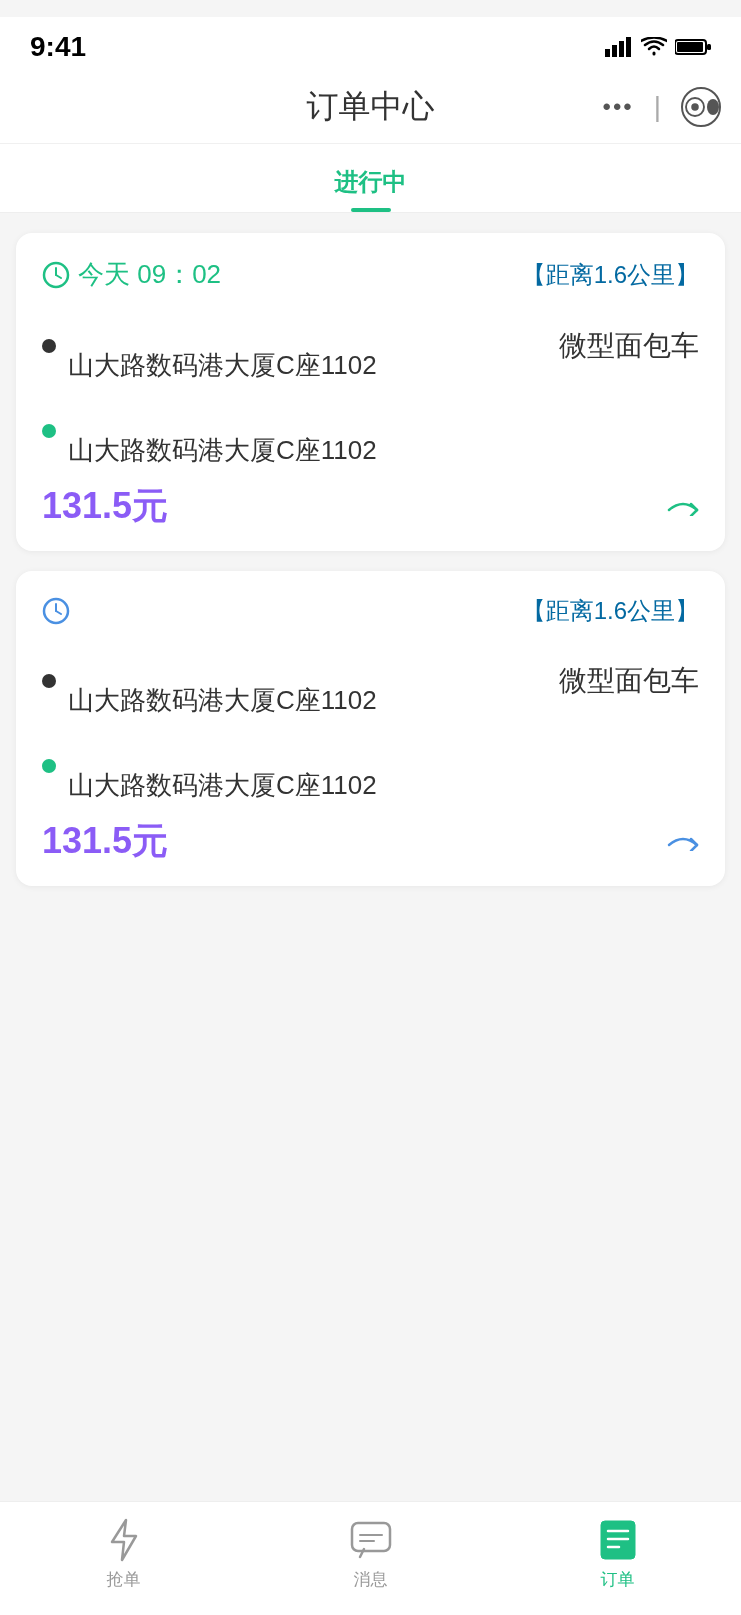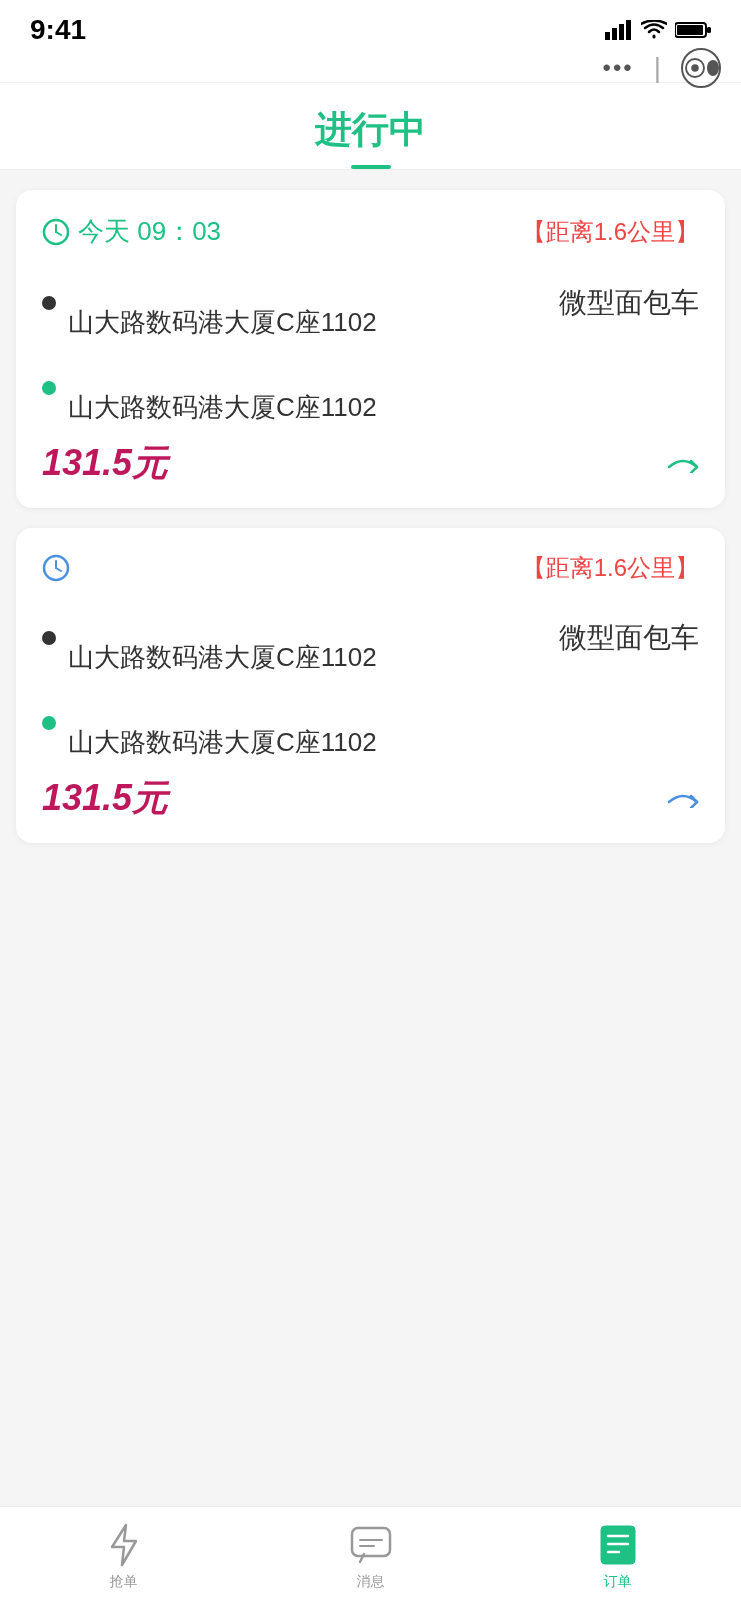--- a/index.html
+++ b/index.html
@@ -14,20 +14,21 @@
     }
 
     
     .status-bar {
       display: flex;
       justify-content: space-between;
       align-items: center;
       padding: 14px 30px 8px;
       background: #fff;
       height: 54px;
+      margin-top: 17px;
     }
     .status-time {
       font-size: 28px;
       font-weight: 600;
       color: #000;
     }
     .status-icons {
       display: flex;
       align-items: center;
       gap: 8px;
@@ -81,21 +82,21 @@
     .tabs {
       background: #fff;
       display: flex;
       padding: 0;
       border-bottom: 1px solid #eee;
     }
     .tab {
       flex: 1;
       text-align: center;
       padding: 22px 0 14px;
-      font-size: 37px;
+      font-size: 24px;
       color: #999;
       position: relative;
       cursor: pointer;
     }
     .tab.active {
       color: #1ec084;
       font-weight: 600;
     }
     .tab.active::after {
       content: '';
@@ -143,21 +144,21 @@
     .clock-icon {
       width: 28px;
       height: 28px;
       display: inline-flex;
       align-items: center;
       justify-content: center;
     }
 
     .order-distance {
       font-size: 24px;
-      color: #ef4444;
+      color: #0369a1;
     }
 
     .order-route {
       margin-bottom: 14px;
     }
     .route-item {
       display: flex;
       align-items: center;
       justify-content: space-between;
       margin-bottom: 10px;
@@ -186,22 +187,21 @@
 
     .order-footer {
       display: flex;
       justify-content: space-between;
       align-items: center;
       margin-top: 10px;
     }
     .order-price {
       font-size: 36px;
       font-weight: 600;
-      color: #be185d;
-      font-style: italic;
+      color: #8b5cf6;
     }
     .order-arrow {
       font-size: 28px;
     }
     .order-arrow.green { color: #1ec084; }
     .order-arrow.blue { color: #4a90e2; }
 
     
     .bottom-nav {
       position: fixed;
@@ -222,21 +222,21 @@
       cursor: pointer;
     }
     .nav-icon {
       width: 44px;
       height: 44px;
       display: flex;
       align-items: center;
       justify-content: center;
     }
     .nav-label {
-      font-size: 14px;
+      font-size: 17px;
       color: #999;
     }
     .nav-item.active .nav-label { color: #1ec084; }
     .nav-item.active .nav-icon svg path,
     .nav-item.active .nav-icon svg rect,
     .nav-item.active .nav-icon svg circle { stroke: #1ec084; }
   </style>
 </head>
 <body>
 
@@ -260,20 +260,21 @@
 
     <svg width="36" height="18" viewBox="0 0 36 18">
       <rect x="0" y="2" width="31" height="14" rx="3" ry="3" fill="none" stroke="#000" stroke-width="2"></rect>
       <rect x="2" y="4" width="26" height="10" rx="1" fill="#000"></rect>
       <rect x="32" y="6" width="4" height="6" rx="1.5" fill="#000"></rect>
     </svg>
   </div>
 </div>
 
 <div class="header">
+  <span class="header-title">订单中心</span>
   <div class="header-actions">
     <span class="header-dots">•••</span>
     <span style="color:#aaa;font-size:28px;margin:0 4px">|</span>
     <div class="header-scan">
 
       <svg width="32" height="32" viewBox="0 0 32 32">
         <circle cx="16" cy="16" r="12" fill="none" stroke="#555" stroke-width="2.5"></circle>
         <circle cx="16" cy="16" r="5" fill="#555"></circle>
       </svg>
     </div>
@@ -290,21 +291,21 @@
 
   <div class="order-card">
     <div class="order-header">
       <div class="order-time today">
 
         <svg class="clock-icon" width="28" height="28" viewBox="0 0 28 28">
           <circle cx="14" cy="14" r="12" fill="none" stroke="#1ec084" stroke-width="2.5"></circle>
           <line x1="14" y1="7" x2="14" y2="14" stroke="#1ec084" stroke-width="2" stroke-linecap="round"></line>
           <line x1="14" y1="14" x2="19" y2="17" stroke="#1ec084" stroke-width="2" stroke-linecap="round"></line>
         </svg>
-        <span>今天 09：03</span>
+        <span>今天 09：02</span>
       </div>
       <span class="order-distance">【距离1.6公里】</span>
     </div>
     <div class="order-route">
       <div class="route-item">
         <span class="route-dot black"></span>
         <span class="route-text">山大路数码港大厦C座1102</span>
         <span class="route-vehicle">微型面包车</span>
       </div>
       <div class="route-item">

